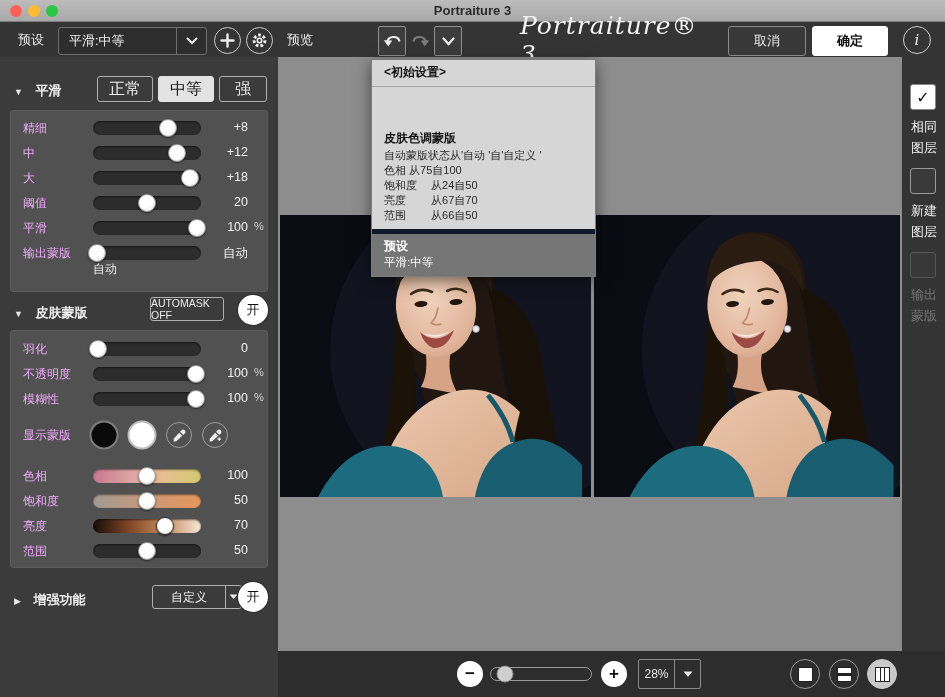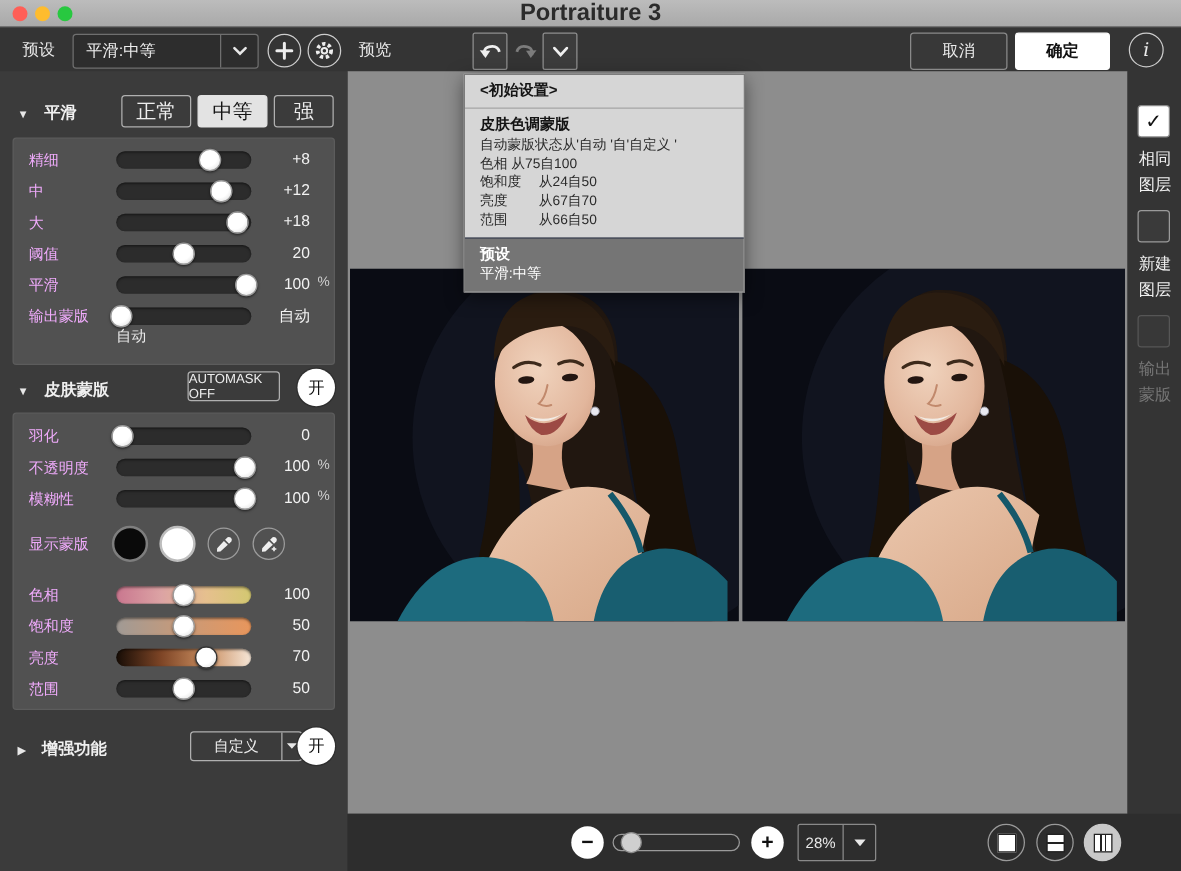--- a/index.html
+++ b/index.html
@@ -7,21 +7,21 @@
   body { font-family:"Liberation Sans","DejaVu Sans",sans-serif; }
   .app { position:relative; width:945px; height:697px; background:#363636; overflow:hidden;
          -webkit-font-smoothing:antialiased; }
   .abs { position:absolute; }
 
   
   .titlebar { left:0; top:0; width:945px; height:22px;
               background:linear-gradient(#bcbcbc,#a9a9a9); border-bottom:1px solid #7e7e7e;
               display:flex; align-items:center; justify-content:center; }
   .tl-dot { position:absolute; top:5px; width:12px; height:12px; border-radius:50%; }
-  .win-title { font-size:19px; color:#2b2b2b; font-weight:bold; }
+  .win-title { font-size:13px; color:#2b2b2b; font-weight:bold; }
 
   
   .toolbar { left:0; top:22px; width:945px; height:35px; background:#343434; }
   .tb-label { color:#e8e8e8; font-size:13px; line-height:30px; }
   .preset-select { left:58px; top:5px; width:149px; height:28px; background:#2d2d2d;
                    border:1px solid #6f6f6f; border-radius:3px; display:flex; align-items:center;
                    cursor:default; }
   .preset-select .txt { flex:1; padding-left:10px; color:#ededed; font-size:13px; }
   .preset-select .chev { width:30px; height:100%; border-left:1px solid #6f6f6f;
                          display:flex; align-items:center; justify-content:center; }
@@ -91,21 +91,21 @@
   .chk.dis { background:#383838; border:1px solid #565656; }
   .strip-label { position:absolute; left:9px; width:28px; color:#f0f0f0; font-size:13px;
                  line-height:21px; }
   .strip-label.dim { color:#767676; }
 
   
   .menu { left:371px; top:59px; width:225px; background:#d6d6d6; border:1px solid #7c7c7c;
           box-shadow:0 4px 14px rgba(0,0,0,.5); color:#141414; }
   .menu-row1 { padding:4px 12px 5px; font-size:12px; font-weight:bold;
                border-bottom:1px solid #a5a5a5; }
-  .menu-entry { padding:4px 12px 6px; border-bottom:1px solid #0f172a; }
+  .menu-entry { padding:4px 12px 6px; border-bottom:5px solid #0f172a;margin-top:39px; }
   .menu-entry .t { font-size:12px; font-weight:bold; margin-bottom:1px; }
   .menu-entry .l { font-size:11px; line-height:15px; color:#2a2a2a; white-space:pre; }
   .menu-sel { background:#757575; color:#fff; padding:4px 12px 6px; }
   .menu-sel .t { font-size:12px; font-weight:bold; }
   .menu-sel .l { font-size:11.5px; line-height:15px; }
 
   
   .bottom-bar { left:278px; top:651px; width:667px; height:46px; background:#2d2d2d; }
   .zoom-circle { position:absolute; top:10px; width:26px; height:26px; border-radius:50%;
                  background:#fff; color:#111; font-size:17px; font-weight:bold;
@@ -179,20 +179,21 @@
           <path d="M18.2 7.2 L13.6 13.4 L9.8 7.6 Z" fill="#7c7c7c"></path>
         </svg>
       </span>
       <span class="ug-cell ug-border">
         <svg width="13" height="9" viewBox="0 0 13 9">
             <path d="M1.5 1.5 L6.5 7 L11.5 1.5" fill="none" stroke="#efefef" stroke-width="2.2" stroke-linecap="round"></path>
           </svg>
       </span>
     </div>
 
+    <div class="abs logo">Portraiture® 3</div>
 
     <div class="abs btn" style="left:728px;top:4px;width:78px;height:30px;">取消</div>
     <div class="abs btn primary" style="left:812px;top:4px;width:76px;height:30px;">确定</div>
     <div class="abs circle-btn info-btn">
         <span>i</span>
       </div>
   </div>
 
   <div class="abs preview">
     <svg width="0" height="0" style="position:absolute">

